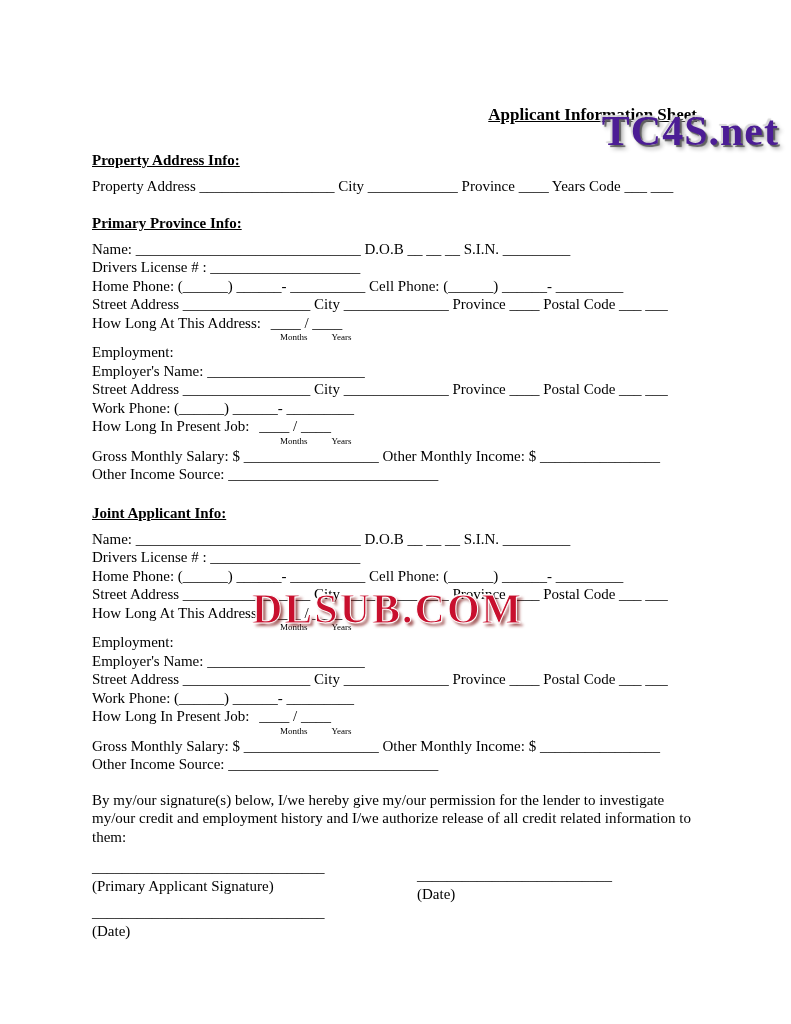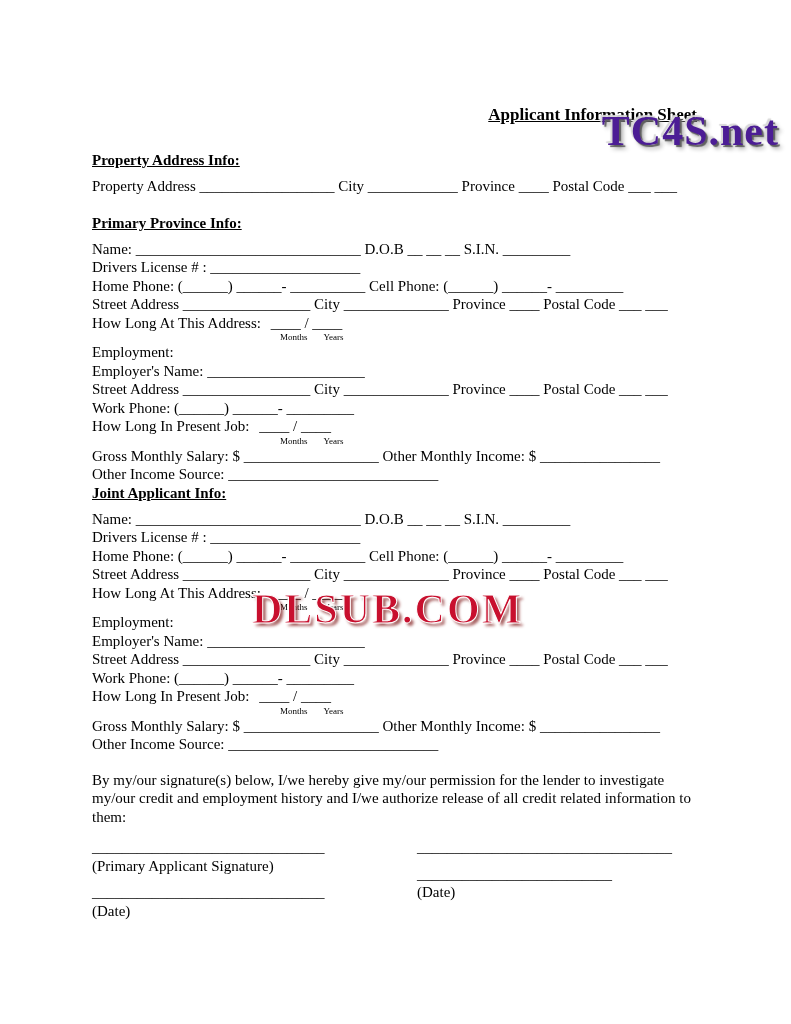--- a/index.html
+++ b/index.html
@@ -34,28 +34,28 @@
   .title {
     margin-top: 105px; text-align: right;
     font-size: 17px; font-weight: bold; text-decoration: underline;
   }
   .heading {
     font-weight: bold; text-decoration: underline;
     line-height: 18px;
   }
   .h-property { margin-top: 26px; }
   .h-primary  { margin-top: 18px; }
-  .h-joint    { }
+  .h-joint    { margin-top: 20px; }
   .line { line-height: 18.5px; white-space: nowrap; }
   .first-line { margin-top: 8px; }
   .gap-before { }
   .blanks { margin-left: 6px; }
   .subline {
     font-size: 9px; line-height: 11px;
-    margin-left: 188px; display: flex; gap: 16px;
+    margin-left: 188px; display: flex; gap: 24px;
   }
   .para {
     margin-top: 17px; max-width: 612px;
     line-height: 18.5px; white-space: normal;
   }
   .sig-grid { display: flex; margin-top: 12px; }
   .sig-col-left { width: 325px; }
   .sig-col-right { flex: 1; }
   .date-row { margin-top: 8px; }
 </style>
@@ -64,21 +64,21 @@
 
 <div class="page">
 
   <div class="logo-top">TC4S.net</div>
   <div class="logo-mid">DLSUB.COM</div>
 
   <div class="title">Applicant Information Sheet</div>
 
   <div>
     <div class="heading h-property">Property Address Info:</div>
-    <div class="line first-line">Property Address __________________ City ____________ Province ____ Postal Code ___ ___</div>
+    <div class="line first-line">Property Address __________________ City ____________ Province ____ Years Code ___ ___</div>
   </div>
 
   <div>
     <div class="heading h-primary">Primary Province Info:</div>
     <div class="line first-line">Name: ______________________________ D.O.B __ __ __   S.I.N. _________</div>
     <div class="line">Drivers License # : ____________________</div>
     <div class="line">Home Phone: (______) ______- __________   Cell Phone: (______) ______- _________</div>
     <div class="line">Street Address _________________ City ______________ Province ____ Postal Code ___ ___</div>
     <div class="line">
       <span>How Long At This Address:</span>
@@ -137,19 +137,18 @@
   <div class="para">By my/our signature(s) below, I/we hereby give my/our permission for the lender to investigate my/our credit and employment history and I/we authorize release of all credit related information to them:</div>
 
   <div class="sig-grid">
     <div class="sig-col-left">
       <div class="line">_______________________________</div>
       <div class="line">(Primary Applicant Signature)</div>
       <div class="line date-row">_______________________________</div>
       <div class="line">(Date)</div>
     </div>
     <div class="sig-col-right">
-      <div class="line">__________________________________</div>
       <div class="line date-row">__________________________</div>
       <div class="line">(Date)</div>
     </div>
   </div>
 
 </div>
 
 </body></html>

